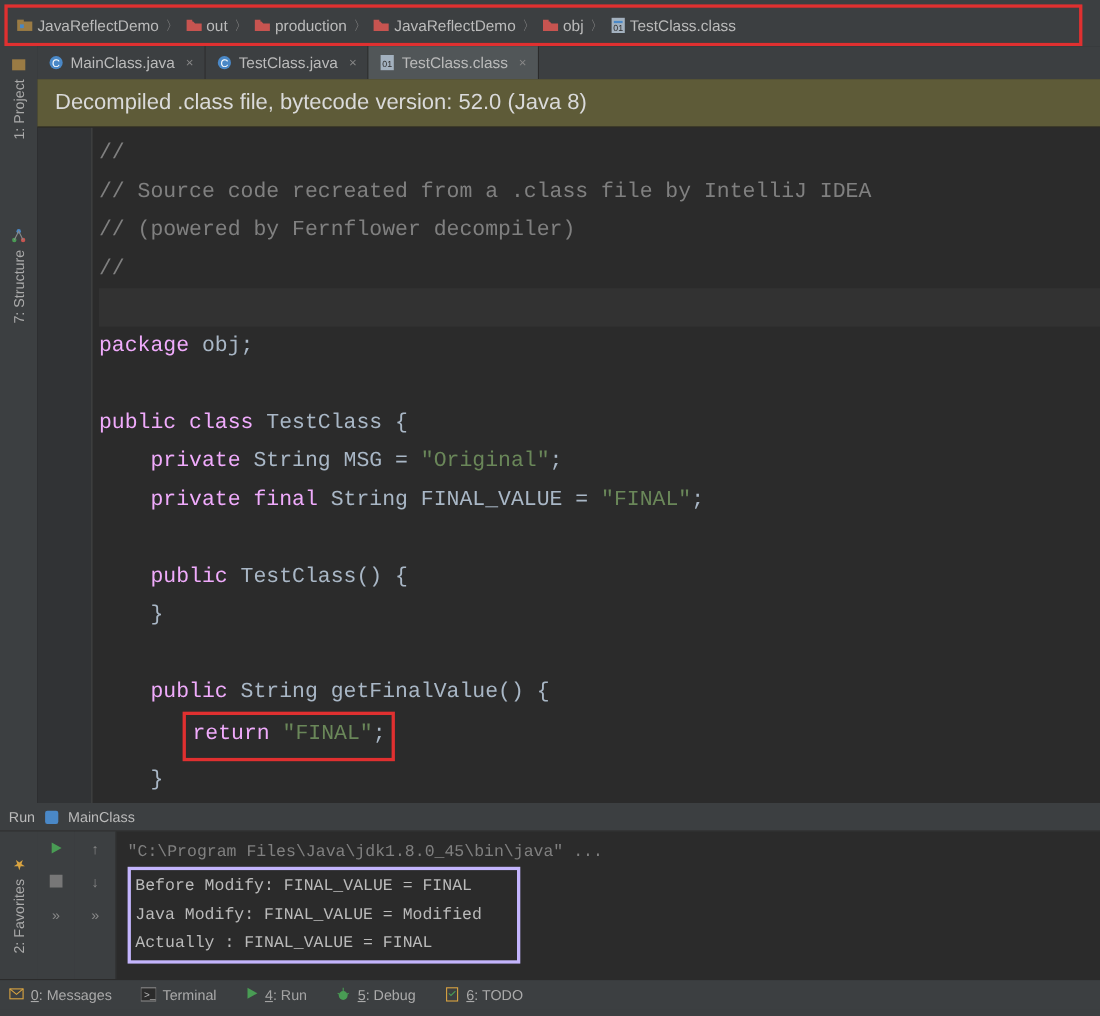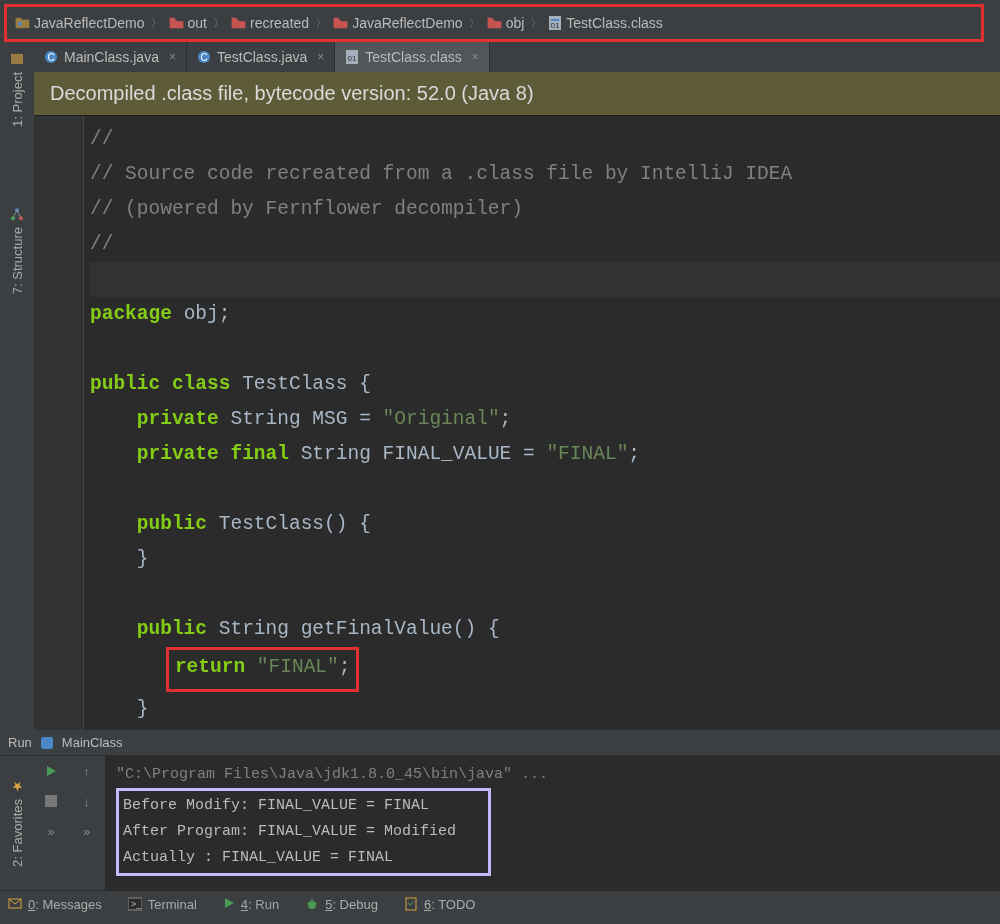--- a/index.html
+++ b/index.html
@@ -100,21 +100,21 @@
 .code-pre {
   flex: 1;
   padding: 6px 0 0 6px;
   font-family: "Consolas","Courier New", monospace;
   font-size: 19.5px;
   line-height: 35px;
   color: #a9b7c6;
   white-space: pre;
   position: relative;
 }
-.kw { color: #84cc16; font-weight: bold; }
+.kw { color: #f0abfc; }
 .str { color: #6a8759; }
 .cmt { color: #808080; }
 .id { color: #a9b7c6; }
 .cls { color: #a9b7c6; }
 .caret-line { background: #323232; display: inline-block; width: 100%; }
 .red-box-code {
   border: 3px solid #e03030;
   padding: 0 6px 4px 6px;
   display: inline-block;
   margin-left: -6px;
@@ -215,21 +215,21 @@
     <svg class="folder-icon" viewBox="0 0 16 14">
         <path d="M0 3 h7 l2 2 h7 v8 h-16 z M0 1 h6 v2 h-6 z" fill="#c75450"></path>
       </svg>
     <span>out</span>
   </span>
   <span class="bc-sep">〉</span>
   <span class="bc-item">
     <svg class="folder-icon" viewBox="0 0 16 14">
         <path d="M0 3 h7 l2 2 h7 v8 h-16 z M0 1 h6 v2 h-6 z" fill="#c75450"></path>
       </svg>
-    <span>recreated</span>
+    <span>production</span>
   </span>
   <span class="bc-sep">〉</span>
   <span class="bc-item">
     <svg class="folder-icon" viewBox="0 0 16 14">
         <path d="M0 3 h7 l2 2 h7 v8 h-16 z M0 1 h6 v2 h-6 z" fill="#c75450"></path>
       </svg>
     <span>JavaReflectDemo</span>
   </span>
   <span class="bc-sep">〉</span>
   <span class="bc-item">
@@ -357,21 +357,21 @@
     </div>
     <div class="run-inner-rail">
       <span class="icon-btn">↑</span>
       <span class="icon-btn">↓</span>
       <span class="icon-btn">»</span>
     </div>
     <div class="run-console">
       <div class="console-line" style="color:#808080;">"C:\Program Files\Java\jdk1.8.0_45\bin\java" ...</div>
       <div class="red-box-console">
         <div class="console-line">Before Modify: FINAL_VALUE = FINAL</div>
-        <div class="console-line">After Program: FINAL_VALUE = Modified</div>
+        <div class="console-line">Java Modify: FINAL_VALUE = Modified</div>
         <div class="console-line">Actually : FINAL_VALUE = FINAL</div>
       </div>
     </div>
   </div>
 </div>
 
 <div class="status-bar">
   <div class="status-item">
     <svg width="14" height="14">
         <rect x="1" y="2" width="12" height="9" fill="none" stroke="#d9a441"></rect>

